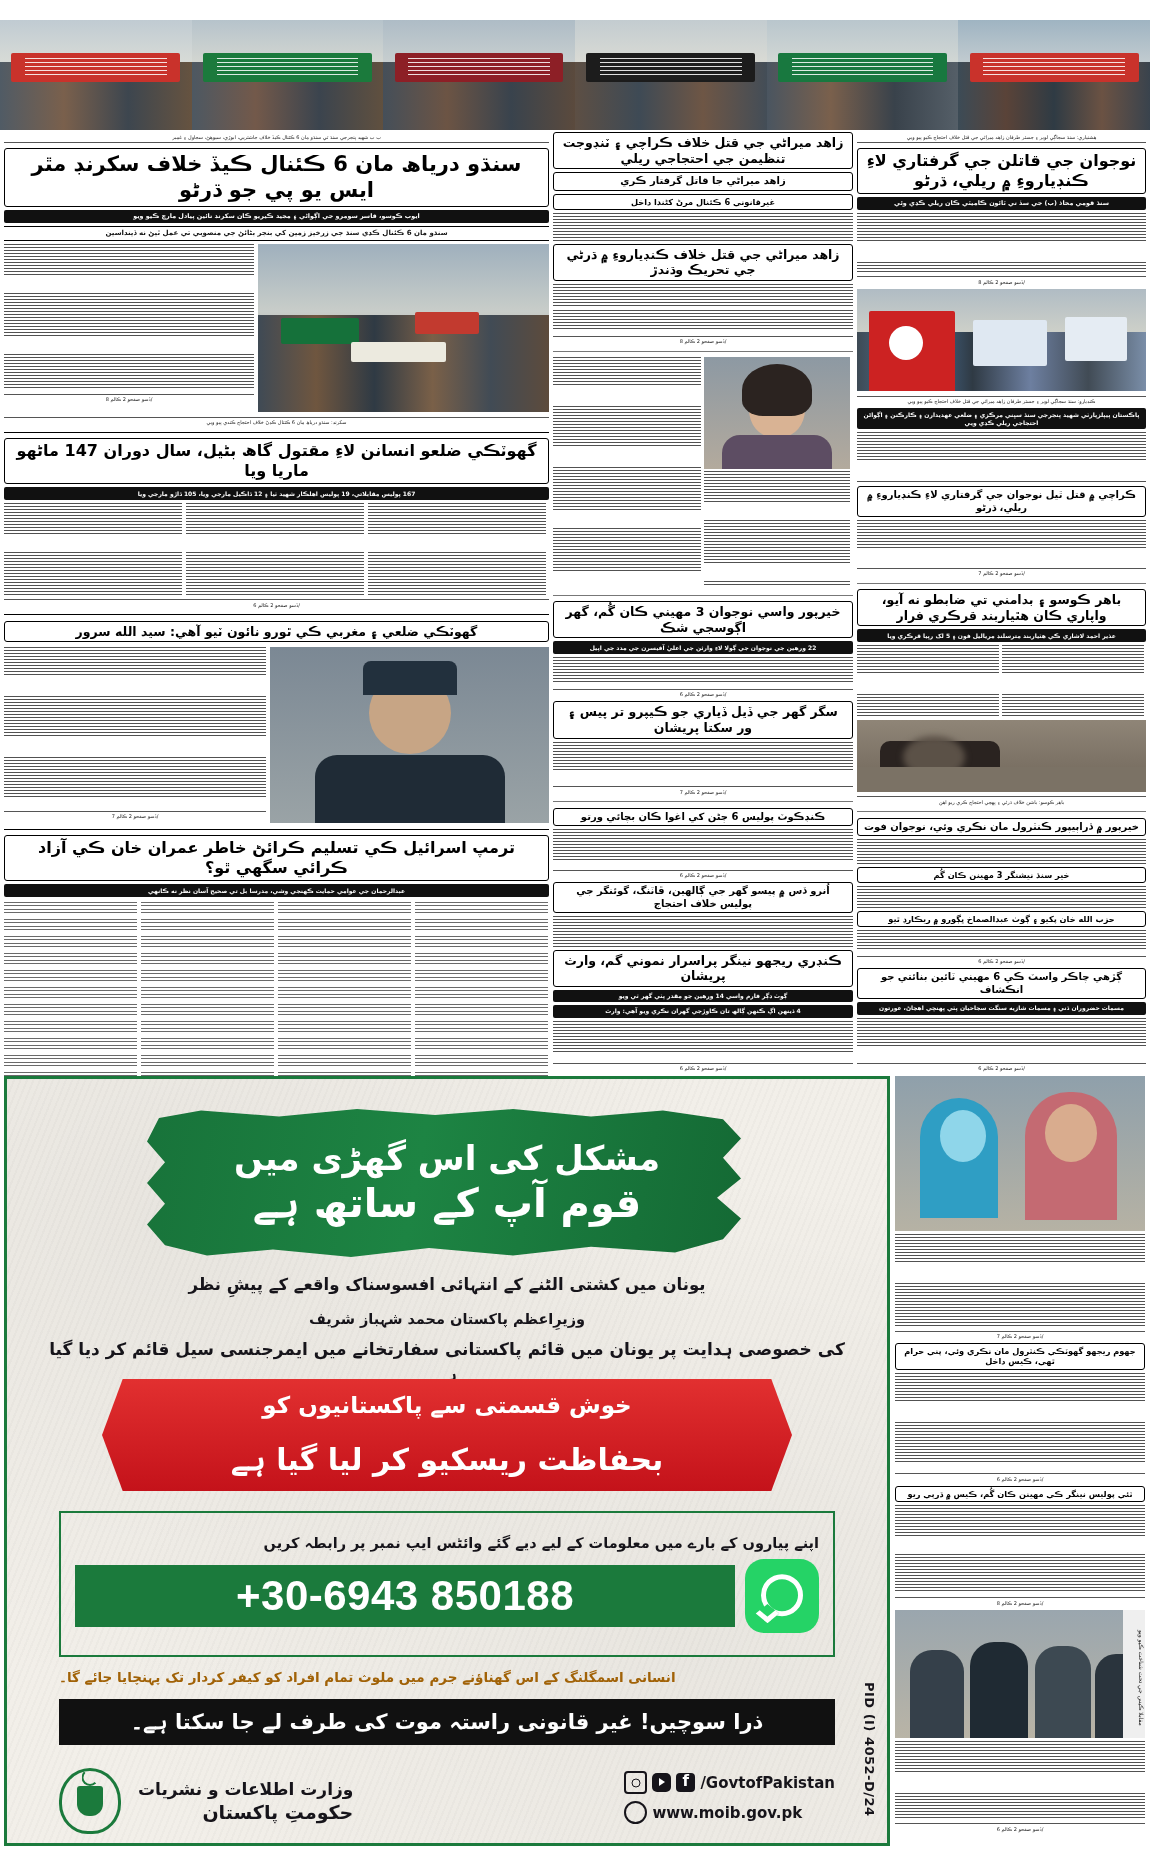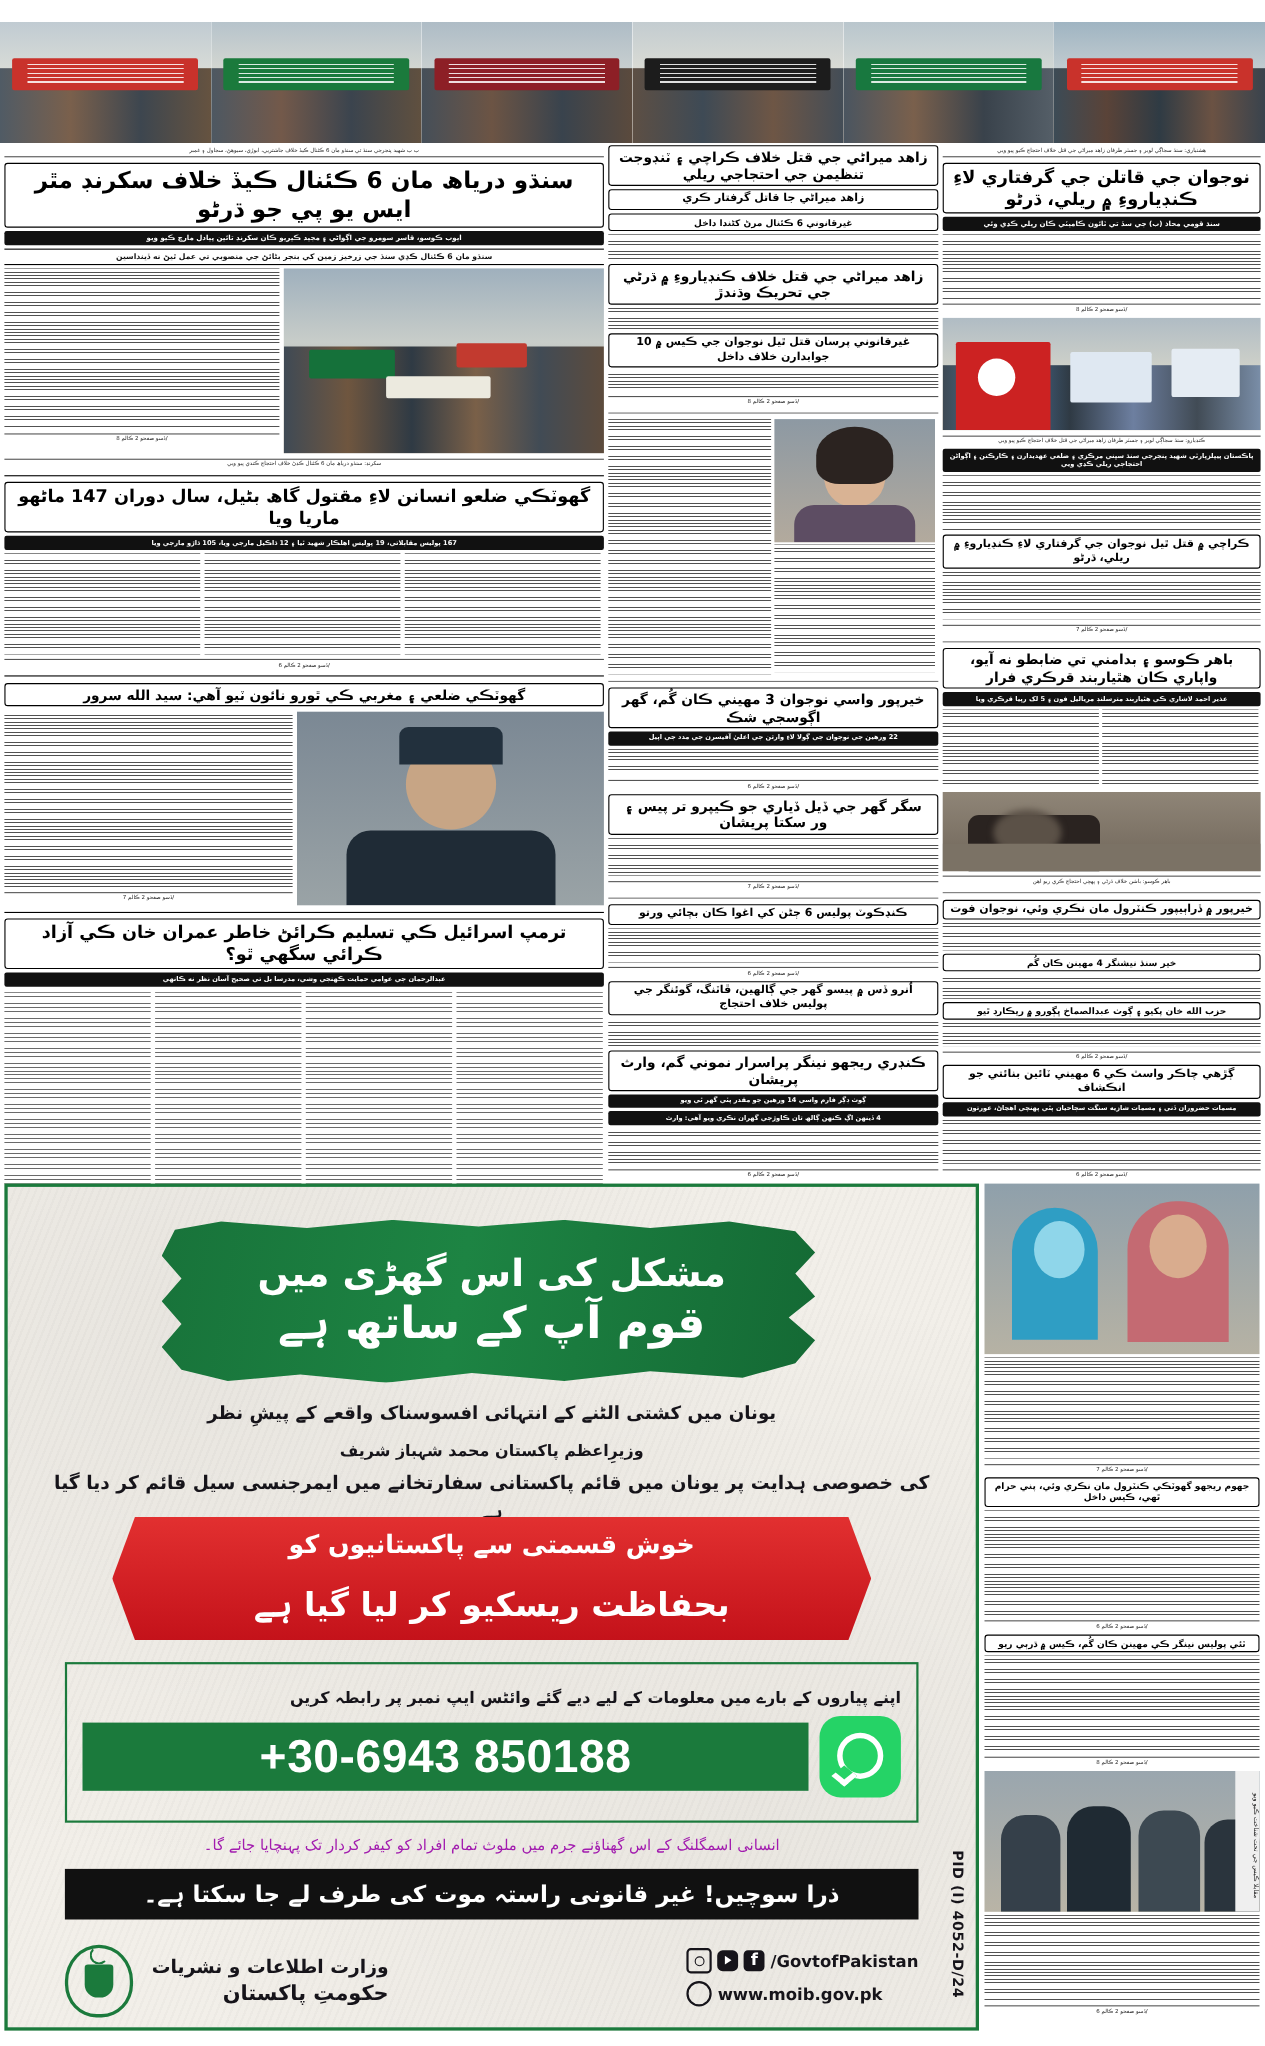--- a/index.html
+++ b/index.html
@@ -139,21 +139,21 @@
     transform:rotate(-45deg) skew(6deg,6deg);box-sizing:border-box;
   }
   .phonebox{
     flex:1 1 auto;background:#1b7a3c;color:#fff;
     font-size:42px;font-weight:700;letter-spacing:.5px;
     display:flex;align-items:center;justify-content:center;height:62px;direction:ltr;
     font-family:"Liberation Sans",sans-serif;
   }
   .warnline{
     position:absolute;left:52px;right:52px;top:590px;
-    font-size:13.5px;font-weight:400;text-align:center;color:#a21caf;
+    font-size:13.5px;font-weight:700;text-align:left;color:#a16207;
   }
   .blackbar{
     position:absolute;left:52px;right:52px;top:620px;height:46px;
     background:#111;color:#fff;display:flex;align-items:center;justify-content:center;
     font-size:21px;font-weight:700;
   }
   .adfooter{position:absolute;left:52px;right:52px;top:686px;height:72px;display:flex;
             flex-direction:row-reverse;align-items:center;justify-content:space-between;}
   .govblock{display:flex;flex-direction:row-reverse;align-items:center;gap:17px;}
   .emblem{width:62px;height:66px;position:relative;}
@@ -295,21 +295,20 @@
       <div class="colgroup" style="width:300px">
 
         <div class="hl md">زاهد ميراڻي جي قتل خلاف ڪراچي ۽ ٽنڊوجت تنظيمن جي احتجاجي ريلي</div>
         <div class="hl sm">زاهد ميراڻي جا قاتل گرفتار ڪري</div>
         <div class="hl xs">غيرقانوني 6 ڪئنال مرڻ کڻندا داخل</div>
         <div class="lines" style="height:40px"></div>
 
         <div class="hl md">زاهد ميراڻي جي قتل خلاف ڪنڊياروءِ ۾ ڌرڻي جي تحريڪ وڌندڙ</div>
         <div class="lines" style="height:34px"></div>
 
-        <div class="hl sm">غيرقانوني پرسان قتل ٿيل نوجوان جي ڪيس ۾ 10 جوابدارن خلاف داخل</div>
         <div class="lines" style="height:30px"></div>
         <div class="caption">/ڏسو صفحو 2 ڪالم 8</div>
 
         <div class="rule thin"></div>
 
         <div style="display:flex;flex-direction:row-reverse;gap:3px">
           <div style="width:148px;display:flex;flex-direction:column;gap:2px">
             <div class="lines" style="height:232px"></div>
           </div>
           <div style="width:146px;display:flex;flex-direction:column;gap:2px">
@@ -388,21 +387,21 @@
           <div style="position:absolute;left:8%;top:30%;width:120px;height:58px;background:#2a2320;border-radius:10px"></div>
           <div style="position:absolute;left:16%;top:22%;width:62px;height:42px;background:#5b5147;border-radius:50%;filter:blur(3px)"></div>
           <div style="position:absolute;left:0;bottom:0;right:0;height:34%;background:#7b7265"></div>
         </div>
         <div class="caption">باهر ڪوسو: باشن خلاف ڌرڻي ۽ پهچي احتجاج ڪري ريو اهن</div>
 
         <div class="rule thin"></div>
 
         <div class="hl sm">خيرپور ۾ ڏراٻيپور ڪنٽرول مان نڪري وئي، نوجوان فوت</div>
         <div class="lines" style="height:40px"></div>
-        <div class="hl xs">خير سنڌ نيشنگر 4 مهينن ڪان گُم</div>
+        <div class="hl xs">خير سنڌ نيشنگر 3 مهينن ڪان گُم</div>
         <div class="lines" style="height:36px"></div>
         <div class="hl xs">حزب الله خان پکيو ۽ ڳوٺ عبدالصماخ ڀڳورو ۾ ريڪارڊ ٿيو</div>
         <div class="lines" style="height:34px"></div>
         <div class="caption">/ڏسو صفحو 2 ڪالم 6</div>
 
         <div class="hl sm">ڳڙھي چاڪر واسٽ ڪي 6 مهيني ٽائين بنائتي جو انڪشاف</div>
         <div class="kicker b2">مسمات حضروران ڏني ۽ مسمات شازيه سنگت سجاحيان پٿي پهنچي اهڃاڻ، عورتون</div>
         <div class="lines" style="height:66px"></div>
         <div class="caption">/ڏسو صفحو 2 ڪالم 6</div>
       </div>

